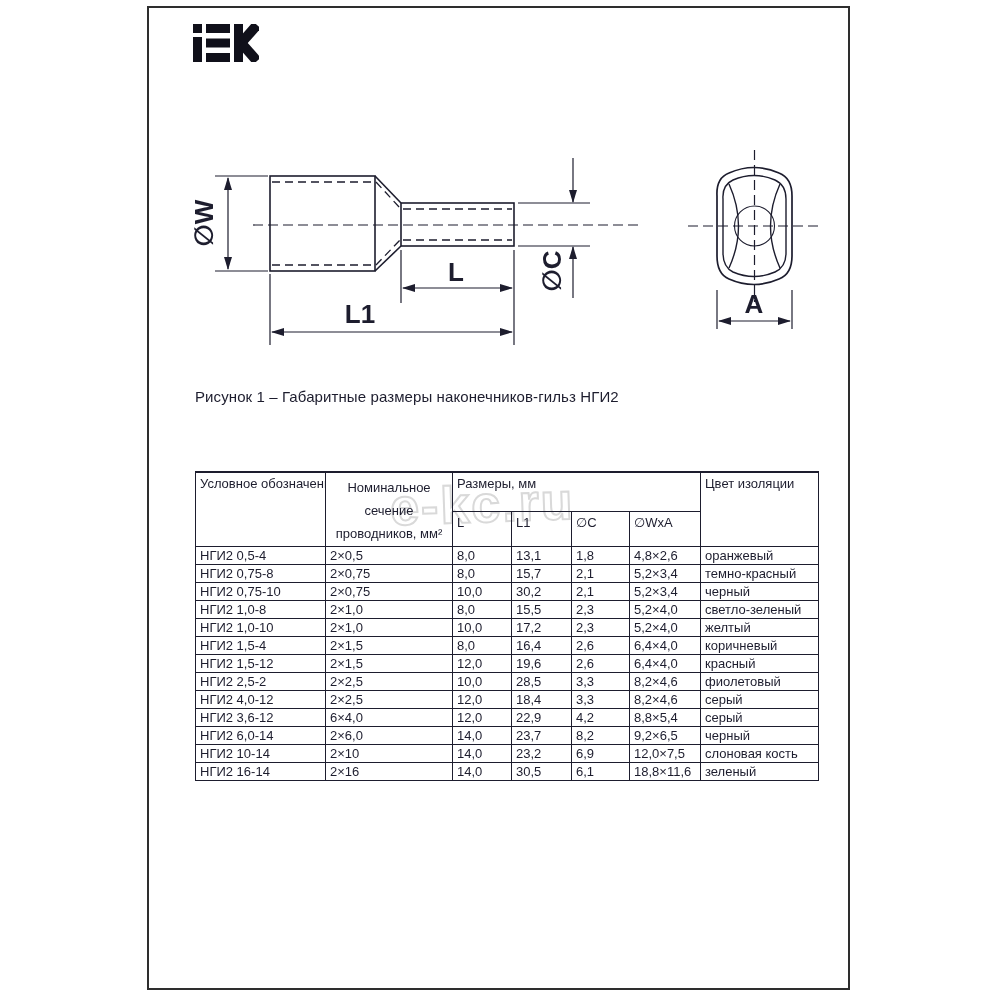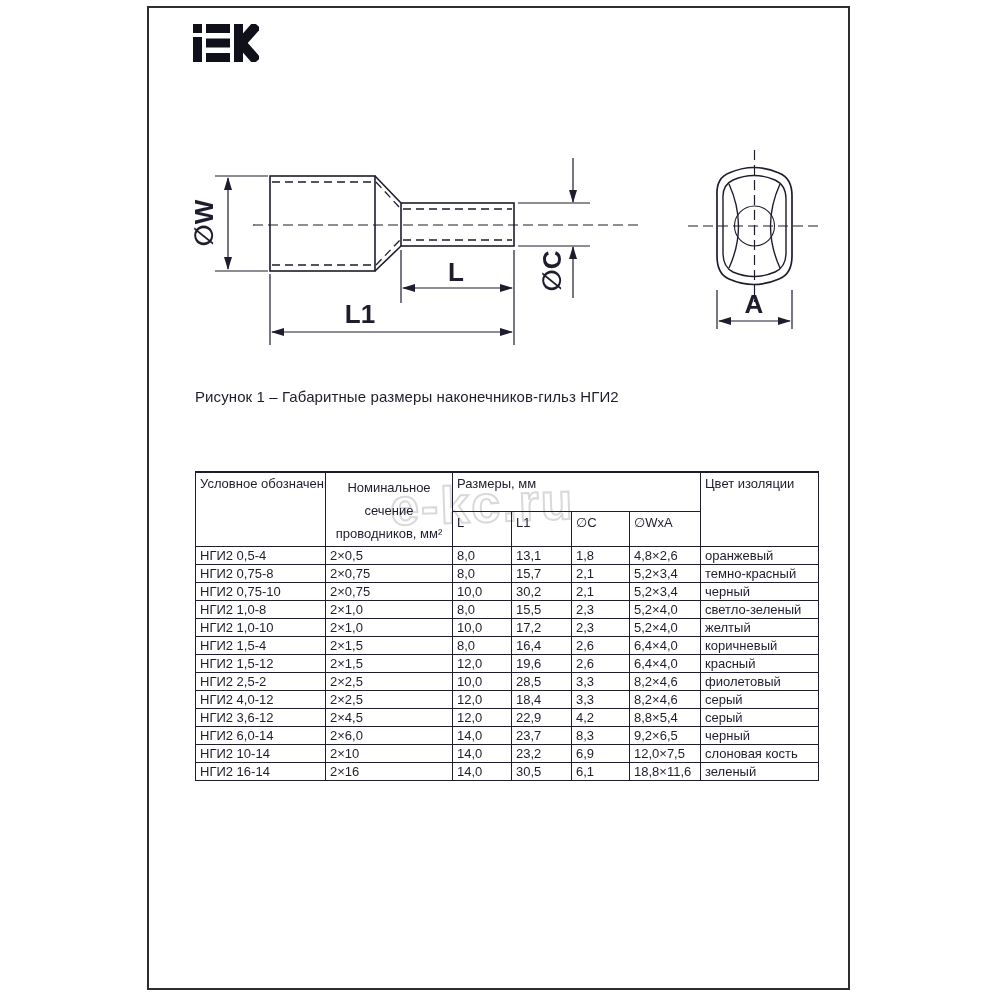--- a/index.html
+++ b/index.html
@@ -235,33 +235,33 @@
             <td>НГИ2 4,0-12</td>
             <td>2×2,5</td>
             <td>12,0</td>
             <td>18,4</td>
             <td>3,3</td>
             <td>8,2×4,6</td>
             <td>серый</td>
           </tr>
           <tr>
             <td>НГИ2 3,6-12</td>
-            <td>2×4,5</td>
+            <td>6×4,0</td>
             <td>12,0</td>
             <td>22,9</td>
             <td>4,2</td>
             <td>8,8×5,4</td>
             <td>серый</td>
           </tr>
           <tr>
             <td>НГИ2 6,0-14</td>
             <td>2×6,0</td>
             <td>14,0</td>
             <td>23,7</td>
-            <td>8,3</td>
+            <td>8,2</td>
             <td>9,2×6,5</td>
             <td>черный</td>
           </tr>
           <tr>
             <td>НГИ2 10-14</td>
             <td>2×10</td>
             <td>14,0</td>
             <td>23,2</td>
             <td>6,9</td>
             <td>12,0×7,5</td>

